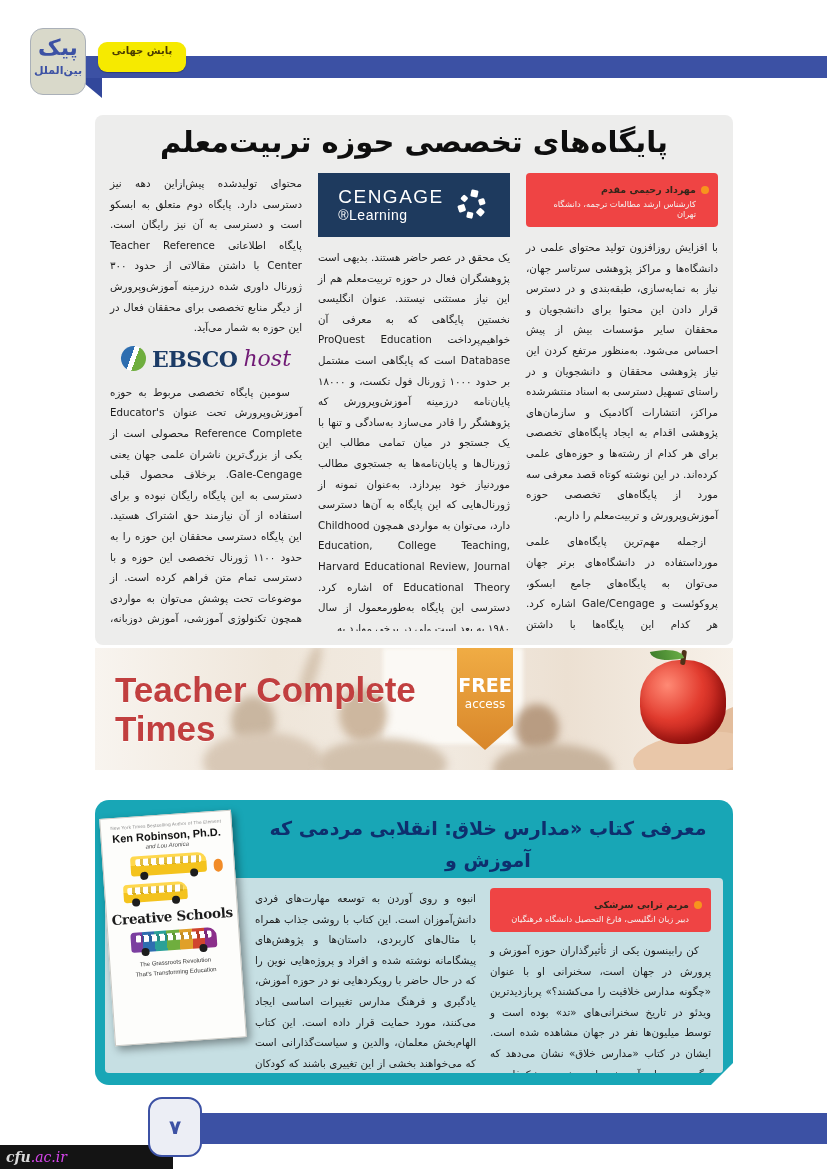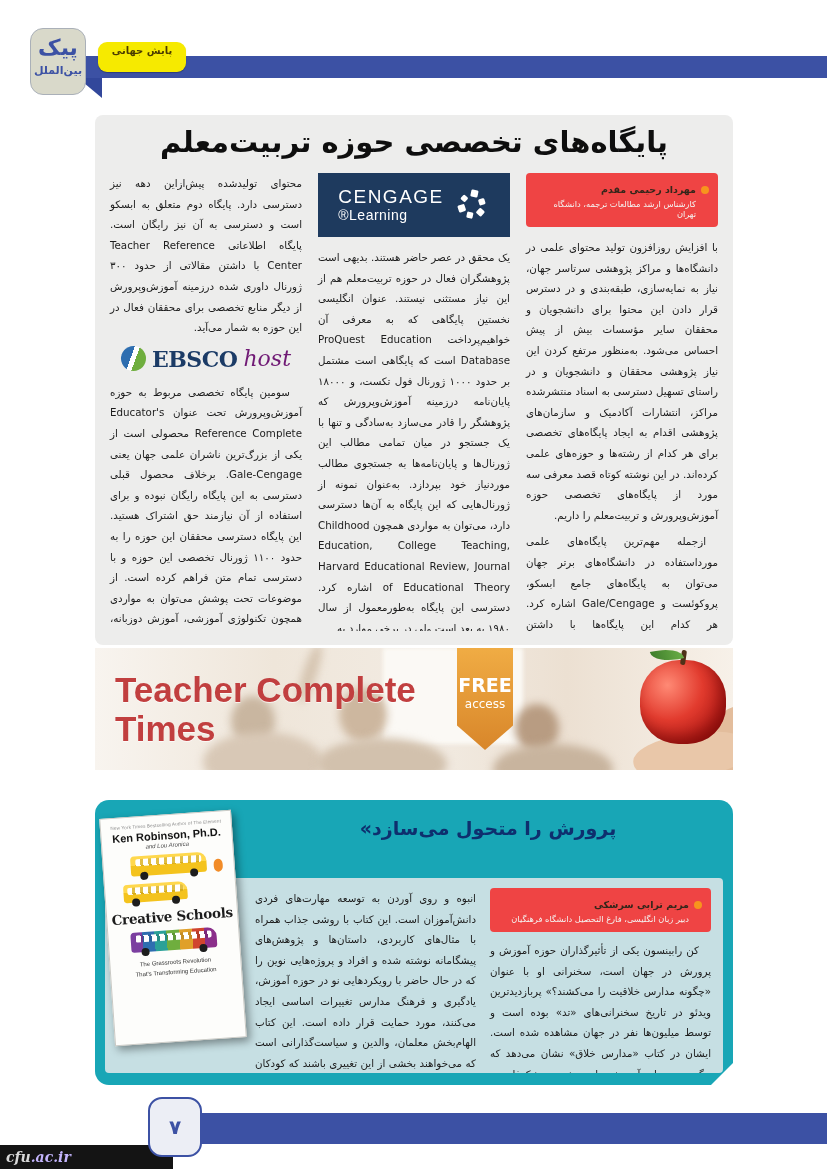--- a/index.html
+++ b/index.html
@@ -107,21 +107,21 @@
   .cover-sub { font-size:6px; color:#333; margin-top:5px; line-height:1.6; }
 
   
   .foot-bar { position:absolute; left:172px; right:0; top:1113px; height:31px; background:#3c51a4; }
   .foot-badge { position:absolute; left:148px; top:1097px; width:54px; height:60px; background:#eceef5;
                 border:2px solid #3c51a4; border-radius:14px; z-index:2; display:flex; align-items:center;
                 justify-content:center; font-size:20px; font-weight:bold; color:#3c51a4; }
   .foot-black { position:absolute; left:0; top:1145px; width:173px; height:24px; background:#141414;
                 display:flex; align-items:center; padding-left:6px; }
   .site1 { color:#d9d9d9; font-family:"DejaVu Serif",serif; font-weight:bold; font-style:italic; font-size:14px; }
-  .site2 { color:#c4b5fd; font-family:"DejaVu Serif",serif; font-weight:bold; font-style:italic; font-size:14px; }
+  .site2 { color:#d946ef; font-family:"DejaVu Serif",serif; font-weight:normal; font-style:italic; font-size:14px; }
 </style>
 </head>
 <body>
 
 <div class="page">
 
   <div class="hdr-bar"></div>
   <div class="hdr-fold"></div>
   <div class="logo-badge">
     <div class="logo-l1">پیک</div>
@@ -197,20 +197,21 @@
     </div>
     <div class="wrist"></div>
     <div class="hand"></div>
     <div class="apple"></div>
     <div class="stem"></div>
     <div class="leaf"></div>
   </div>
 
   <div class="bookbox">
     <div class="book-title">
+      <div>معرفی کتاب «مدارس خلاق: انقلابی مردمی که آموزش و</div>
       <div>پرورش را متحول می‌سازد»</div>
     </div>
 
     <div class="book-inner">
       <div class="bcol">
         <div class="author-card">
           <div class="author-name">
             <span class="dot"></span>
             <span>مریم ترابی سرشکی</span>
           </div>

